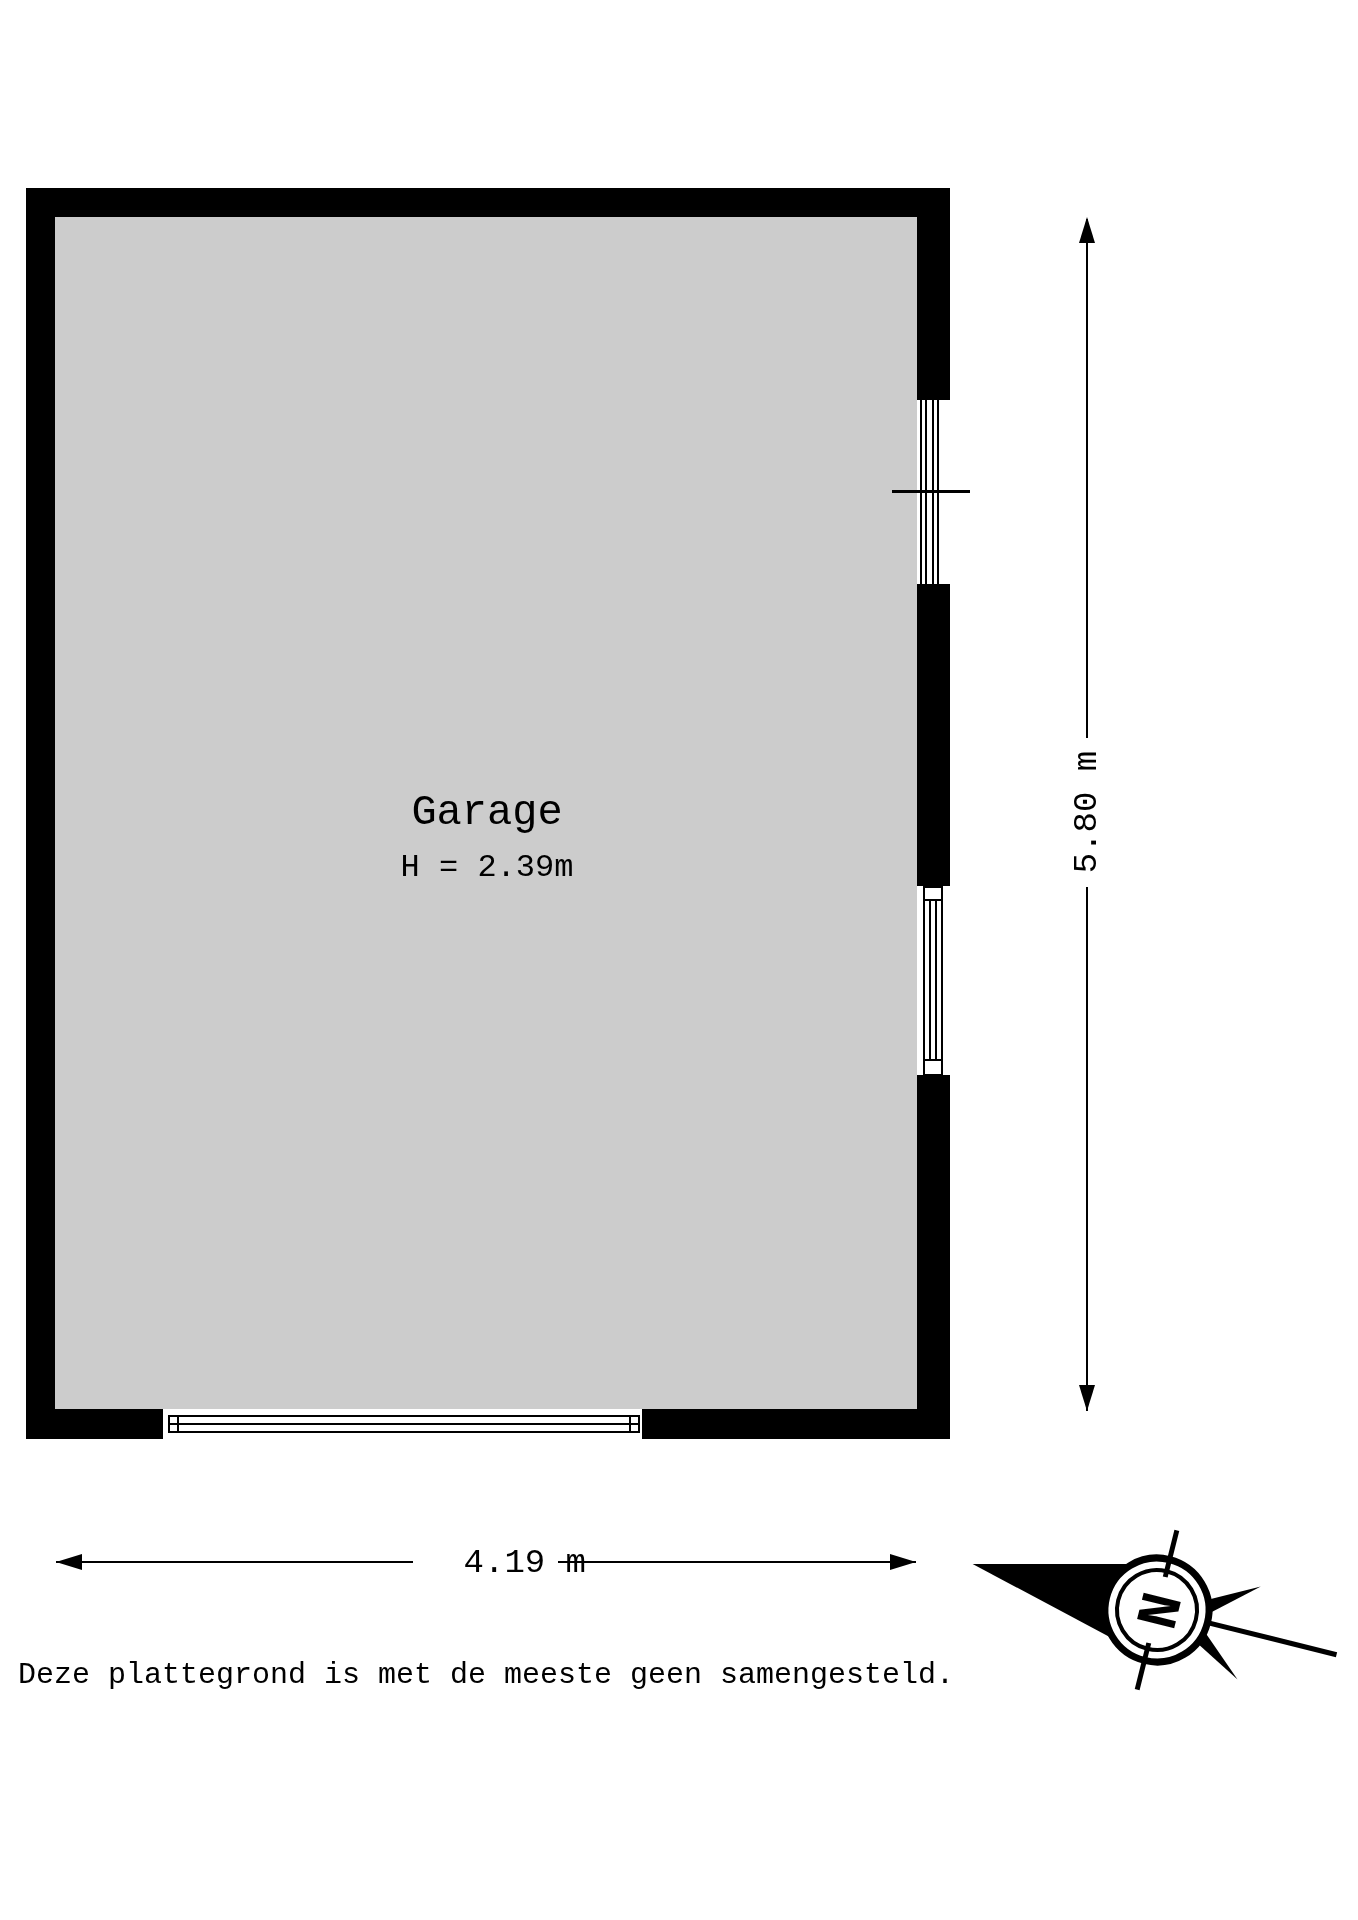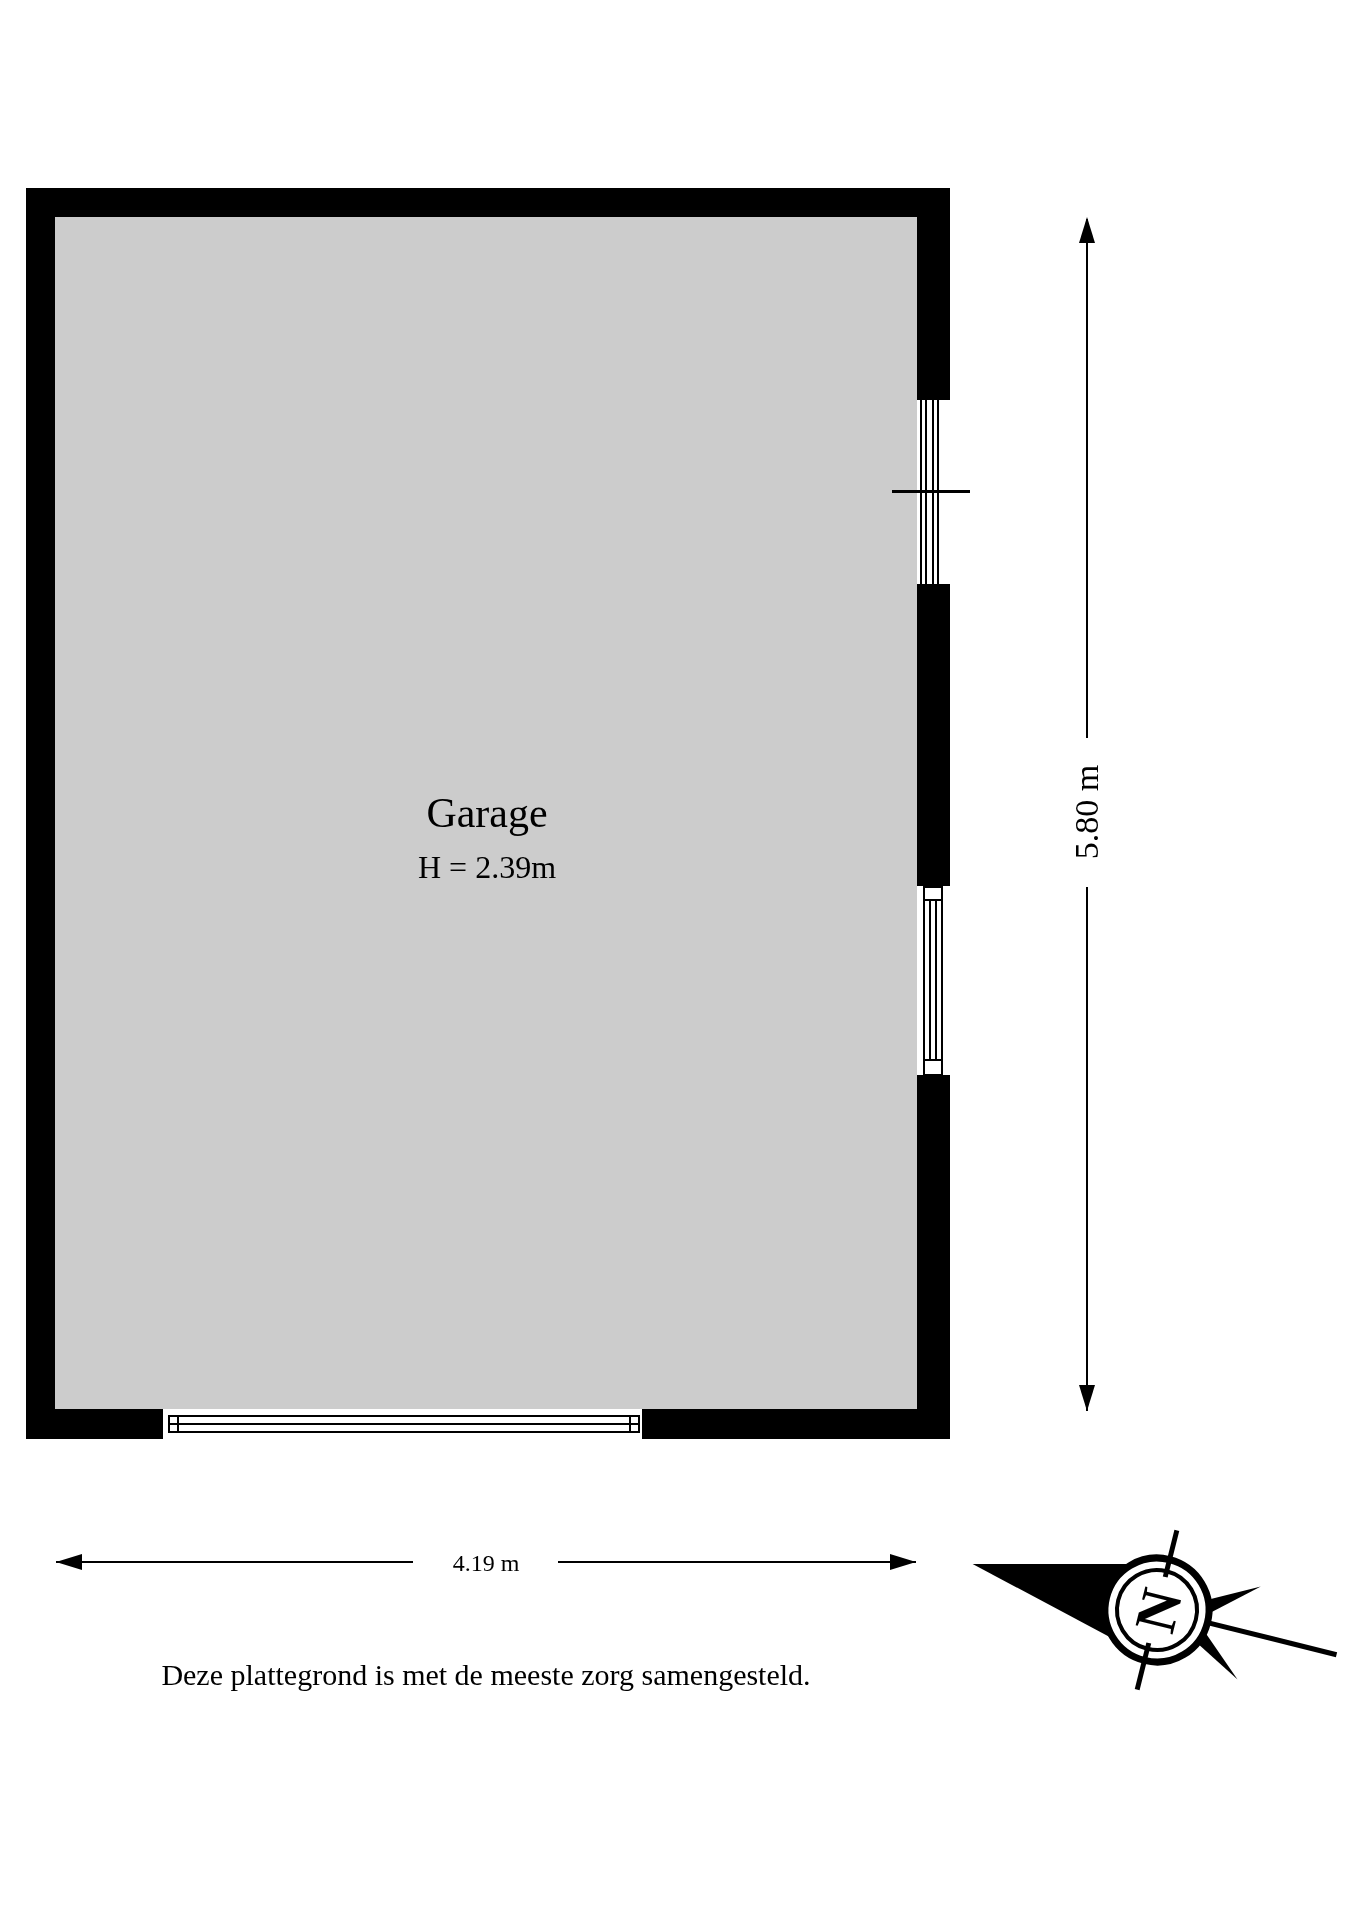--- a/index.html
+++ b/index.html
@@ -1,20 +1,20 @@
 <!DOCTYPE html>
 <html style="--wall: #000000; --floor: #cccccc; --background: #ffffff;"><head>
 <meta charset="utf-8">
 <style>
   html,body{margin:0;padding:0;background:#fff;}
   .canvas{
     position:relative;
     width:1358px;height:1920px;
     background:var(--background,#ffffff);
-    font-family:Liberation Serif, serif;
+    font-family:Liberation Mono, monospace;
     color:#000;
     overflow:hidden;
   }
   .wall{position:absolute;background:var(--wall,#000);}
   .floor{position:absolute;background:var(--floor,#cccccc);}
   .blk{position:absolute;background:#000;}
   .txt{position:absolute;text-align:center;white-space:nowrap;}
 
   
   .room-label{left:287px;top:789px;width:400px;font-size:42px;}
@@ -34,21 +34,21 @@
   .door-leaf .cap-r{position:absolute;top:0;bottom:0;right:7px;width:2px;background:#000;}
 
   
   .dim-line{position:absolute;background:#000;}
   .ah{position:absolute;width:0;height:0;}
   .ah-up{left:1079px;top:217px;border-left:8px solid transparent;border-right:8px solid transparent;border-bottom:26px solid #000;}
   .ah-down{left:1079px;top:1385px;border-left:8px solid transparent;border-right:8px solid transparent;border-top:26px solid #000;}
   .ah-left{left:56px;top:1554px;border-top:8px solid transparent;border-bottom:8px solid transparent;border-right:26px solid #000;}
   .ah-right{left:890px;top:1554px;border-top:8px solid transparent;border-bottom:8px solid transparent;border-left:26px solid #000;}
   .vdim-label{left:1007px;top:790px;width:160px;height:44px;line-height:44px;font-size:34px;transform:rotate(-90deg);}
-  .hdim-label{left:386px;top:1541px;width:200px;height:44px;line-height:44px;font-size:24px;}
+  .hdim-label{left:386px;top:1541px;width:200px;height:44px;line-height:44px;font-size:34px;text-align:right;}
 
   
   .disclaimer{left:0;top:1656px;width:972px;font-size:30px;line-height:38px;white-space:normal;}
 
   
   .compass{position:absolute;left:937px;top:1390px;width:440px;height:440px;}
 </style>
 </head>
 <body>
 
@@ -112,16 +112,16 @@
       <line x1="0" y1="52" x2="0" y2="185" stroke="#000" stroke-width="5"></line>
       <circle cx="0" cy="0" r="52" fill="#fff" stroke="#000" stroke-width="7"></circle>
       <circle cx="0" cy="0" r="40" fill="none" stroke="#000" stroke-width="4"></circle>
       <line x1="34" y1="0" x2="82" y2="0" stroke="#000" stroke-width="5"></line>
       <line x1="-34" y1="0" x2="-82" y2="0" stroke="#000" stroke-width="5"></line>
       <text x="0" y="21" text-anchor="middle" font-size="58" font-weight="bold" fill="#000">N</text>
     </g>
   </svg>
 
   <div class="txt disclaimer">
-    <div>Deze plattegrond is met de meeste zorg samengesteld.</div>
+    <div>Deze plattegrond is met de meeste geen samengesteld.</div>
   </div>
 
 </div>
 
 </body></html>

